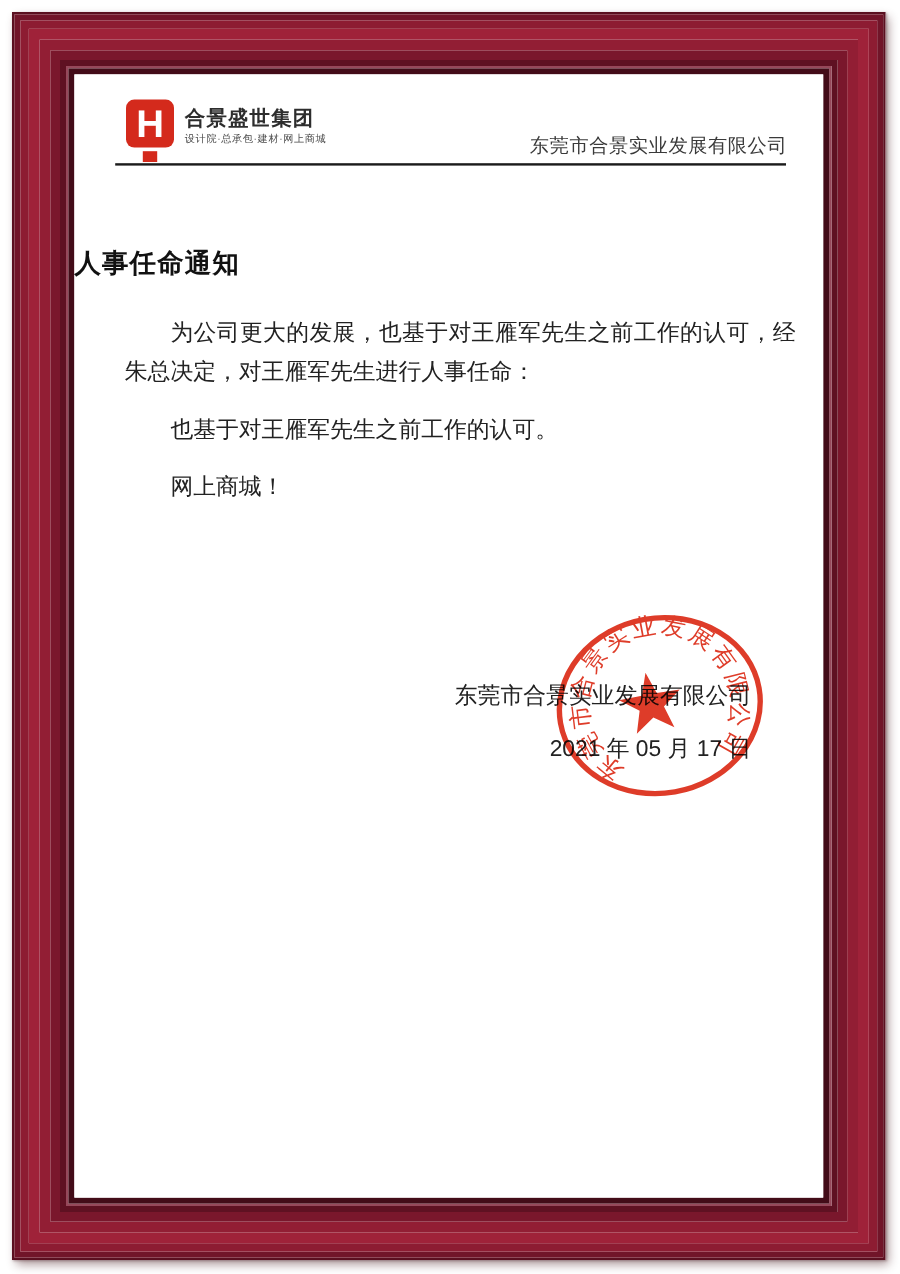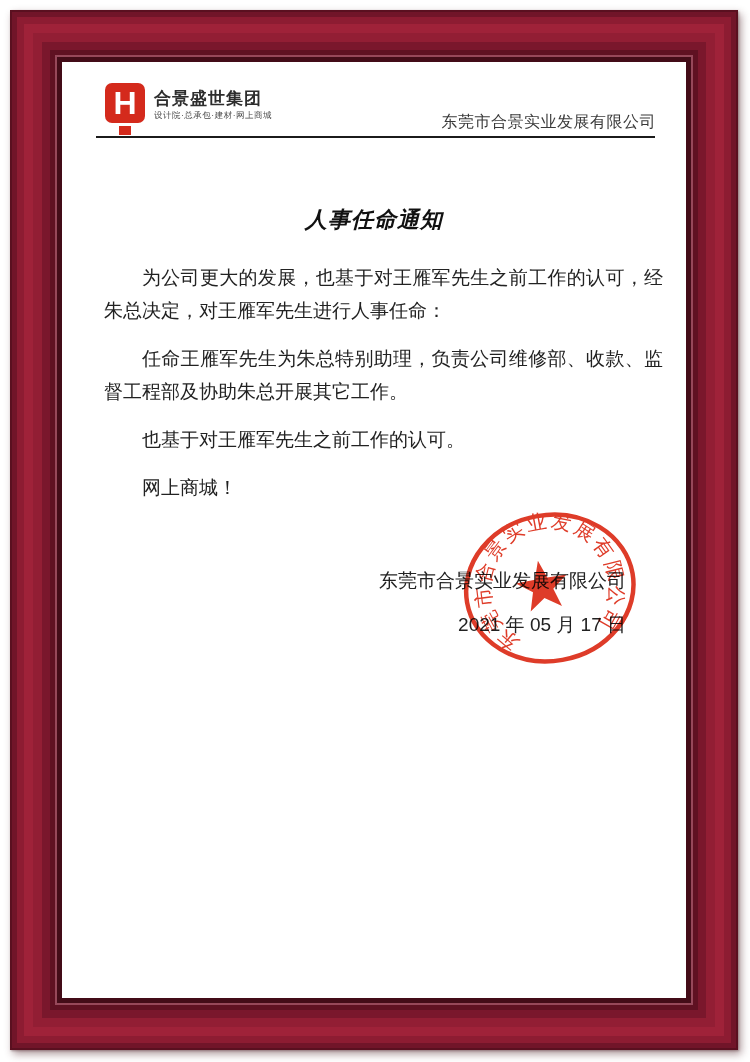--- a/index.html
+++ b/index.html
@@ -25,22 +25,22 @@
 
   
   .logo-mark{position:absolute;left:42px;top:20px;}
   .logo-text{position:absolute;left:92px;top:27px;}
   .logo-title{font-size:17px;font-weight:bold;color:#2d2d2d;letter-spacing:1px;line-height:20px;}
   .logo-tagline{font-size:8.5px;color:#4a4a4a;letter-spacing:.5px;margin-top:1px;}
   .header-company{position:absolute;right:30px;top:50px;font-size:16px;color:#3a3a3a;letter-spacing:.5px;}
   .header-line{position:absolute;left:34px;right:31px;top:74px;height:2px;background:#1b1b1b;}
 
   
-  .doc-title{position:absolute;left:0;right:0;top:142px;text-align:center;
-             font-size:22px;font-weight:bold;color:#111;line-height:32px;letter-spacing:1px;font-style:italic;}
+  .doc-title{position:absolute;left:0;right:0;top:142px;text-align:left;
+             font-size:22px;font-weight:bold;color:#111;line-height:32px;letter-spacing:1px;}
 
   
   .doc-body{position:absolute;left:25px;right:23px;top:199px;
             font-size:19px;line-height:33px;color:#222;text-align:justify;}
   .doc-body p{margin:0 0 15px 17px;text-indent:38px;}
 
   
   .signature{position:absolute;right:60px;top:507px;text-align:right;color:#222;}
   .sig-company{font-size:19px;line-height:24px;}
   .sig-date{font-size:19px;line-height:24px;margin-top:20px;}
@@ -79,21 +79,20 @@
           <div class="logo-tagline">设计院·总承包·建材·网上商城</div>
         </div>
 
         <div class="header-company">东莞市合景实业发展有限公司</div>
         <div class="header-line"></div>
 
         <div class="doc-title">人事任命通知</div>
 
         <div class="doc-body">
           <p>为公司更大的发展，也基于对王雁军先生之前工作的认可，经朱总决定，对王雁军先生进行人事任命：</p>
-          <p>任命王雁军先生为朱总特别助理，负责公司维修部、收款、监督工程部及协助朱总开展其它工作。</p>
           <p>也基于对王雁军先生之前工作的认可。</p>
           <p>网上商城！</p>
         </div>
 
         <div class="signature">
           <div class="sig-company">东莞市合景实业发展有限公司</div>
           <div class="sig-date">2021 年 05 月 17 日</div>
         </div>
 
         <svg class="seal" viewBox="0 0 180 162">

